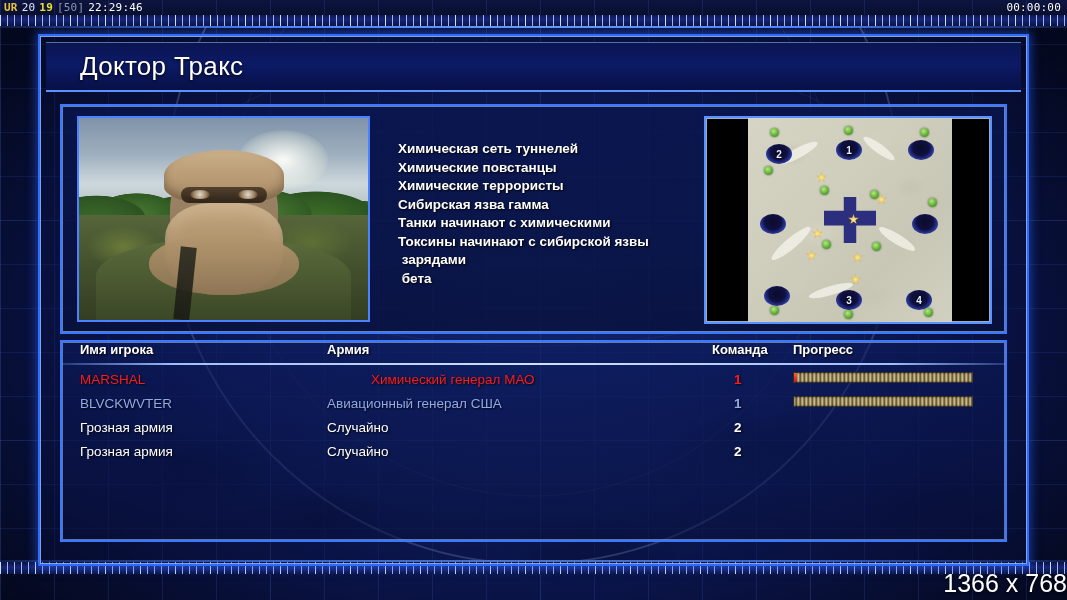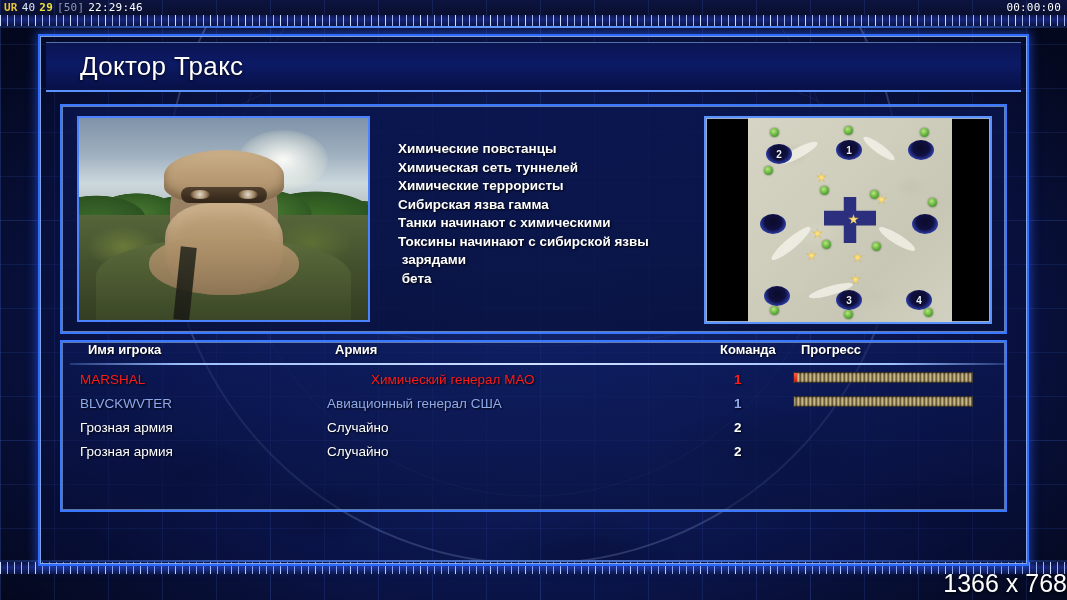--- a/index.html
+++ b/index.html
@@ -166,23 +166,23 @@
     color:#e8eeff;font-size:10px;font-weight:bold;
     text-shadow:0 1px 2px rgba(0,0,0,.9);}
   .supply{position:absolute;width:9px;height:9px;border-radius:50%;
     background:radial-gradient(circle at 40% 35%,#b6e87a 0%,#5fae3a 55%,#2f7a22 100%);
     box-shadow:0 0 2px rgba(0,0,0,.6);}
   .tech{position:absolute;width:11px;height:11px;
     background:radial-gradient(circle at 50% 50%,#ffe9a0 0%,#e8c247 45%,#a87f1c 100%);
     clip-path:polygon(50% 0%,61% 35%,98% 35%,68% 57%,79% 91%,50% 70%,21% 91%,32% 57%,2% 35%,39% 35%);}
 
   
-  .tablepanel{position:absolute;left:60px;top:340px;width:947px;height:172px;
+  .tablepanel{position:absolute;left:60px;top:340px;width:947px;height:202px;
     border:2px solid #3a78ff;box-shadow:0 0 0 1px rgba(160,200,255,.55) inset;
-    background:linear-gradient(to bottom,rgba(12,26,92,.55),rgba(8,16,58,.5));padding-left:8px;}
+    background:linear-gradient(to bottom,rgba(12,26,92,.55),rgba(8,16,58,.5));}
   .thead{position:relative;height:20px;}
   .thead .hdr{position:absolute;top:0;color:#ffffff;font-size:13px;font-weight:bold;
     text-shadow:1px 1px 2px rgba(0,0,0,.9);}
   .hdr-name{left:18px;} .hdr-army{left:265px;}
   .hdr-team{left:650px;} .hdr-prog{left:731px;}
   .thead-rule{position:absolute;left:0;right:0;top:21px;height:2px;
     background:linear-gradient(to right,rgba(110,160,255,.25),#9dc0ff 12%,#cfe0ff 50%,#9dc0ff 88%,rgba(110,160,255,.25));}
 
   .rows{position:absolute;left:0;right:0;top:26px;}
   .row{position:relative;height:24px;}
@@ -226,22 +226,22 @@
   <div class="ruler ruler-bot">
     <div class="ticks"></div>
       <div class="ticks big"></div>
   </div>
   <div class="hline" style="bottom:38px;"></div>
 
   <div class="statusbar">
     <div class="sb-grid"></div>
     <div class="sb-left" style="position:relative;">
       <span class="sb-ur">UR</span>
-      <span class="sb-n1">40</span>
-      <span class="sb-n2">29</span>
+      <span class="sb-n1">20</span>
+      <span class="sb-n2">19</span>
       <span class="sb-br">[50]</span>
       <span class="sb-time">22:29:46</span>
     </div>
     <div class="sb-right" style="position:relative;">00:00:00</div>
   </div>
 
   <div class="frame"></div>
 
   <div class="titlebar">
     <div class="title">Доктор Тракс</div>
@@ -262,22 +262,22 @@
         <div class="pt-eyes">
             <div class="pt-eyeL"></div>
             <div class="pt-eyeR"></div>
           </div>
         <div class="pt-scarf"></div>
         <div class="pt-strap"></div>
       </div>
     </div>
 
     <div class="desc">
+      <div class="line">Химическая сеть туннелей</div>
       <div class="line">Химические повстанцы</div>
-      <div class="line">Химическая сеть туннелей</div>
       <div class="line">Химические террористы</div>
       <div class="line">Сибирская язва гамма</div>
       <div class="line">Танки начинают с химическими</div>
       <div class="line">Токсины начинают с сибирской язвы</div>
       <div class="line"> зарядами</div>
       <div class="line"> бета</div>
     </div>
 
     <div class="map-wrap">
       <div class="map-inner" id="map-inner">

